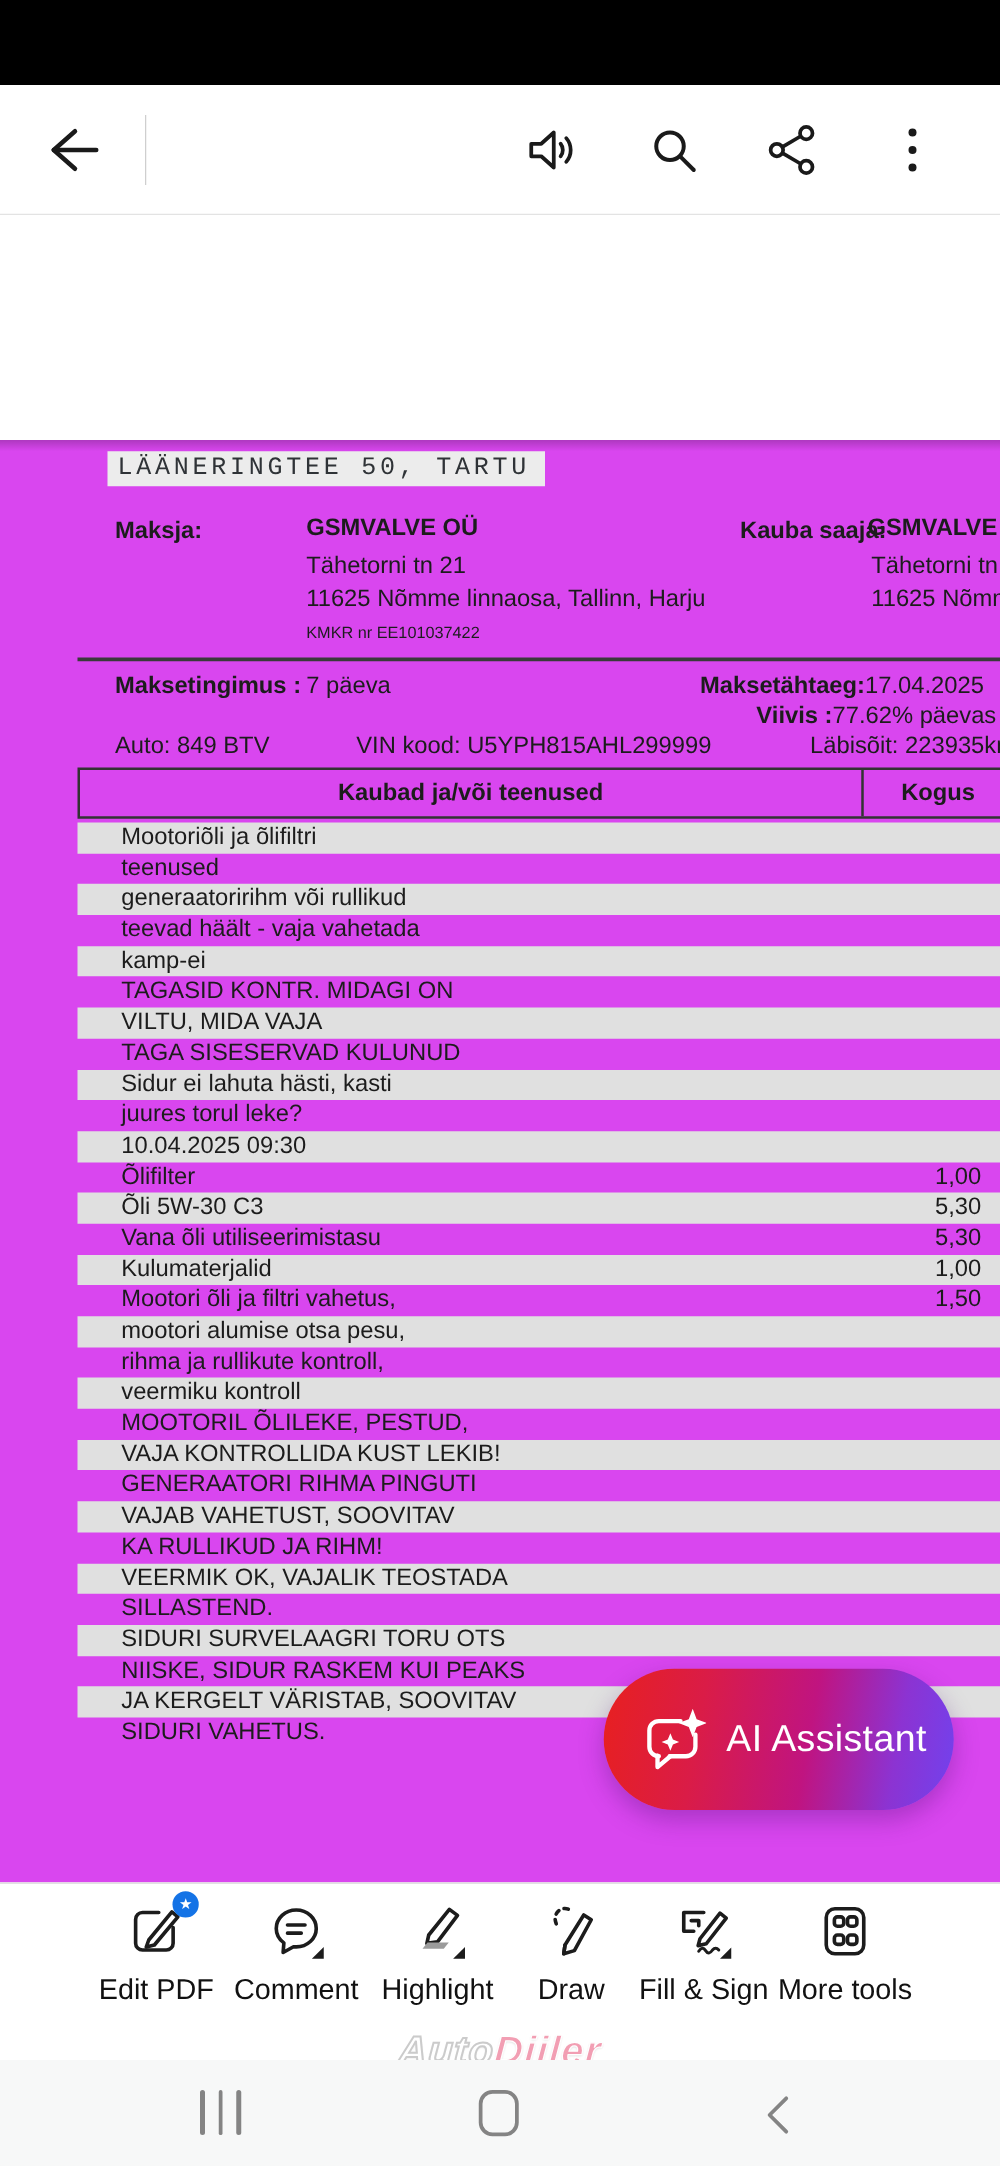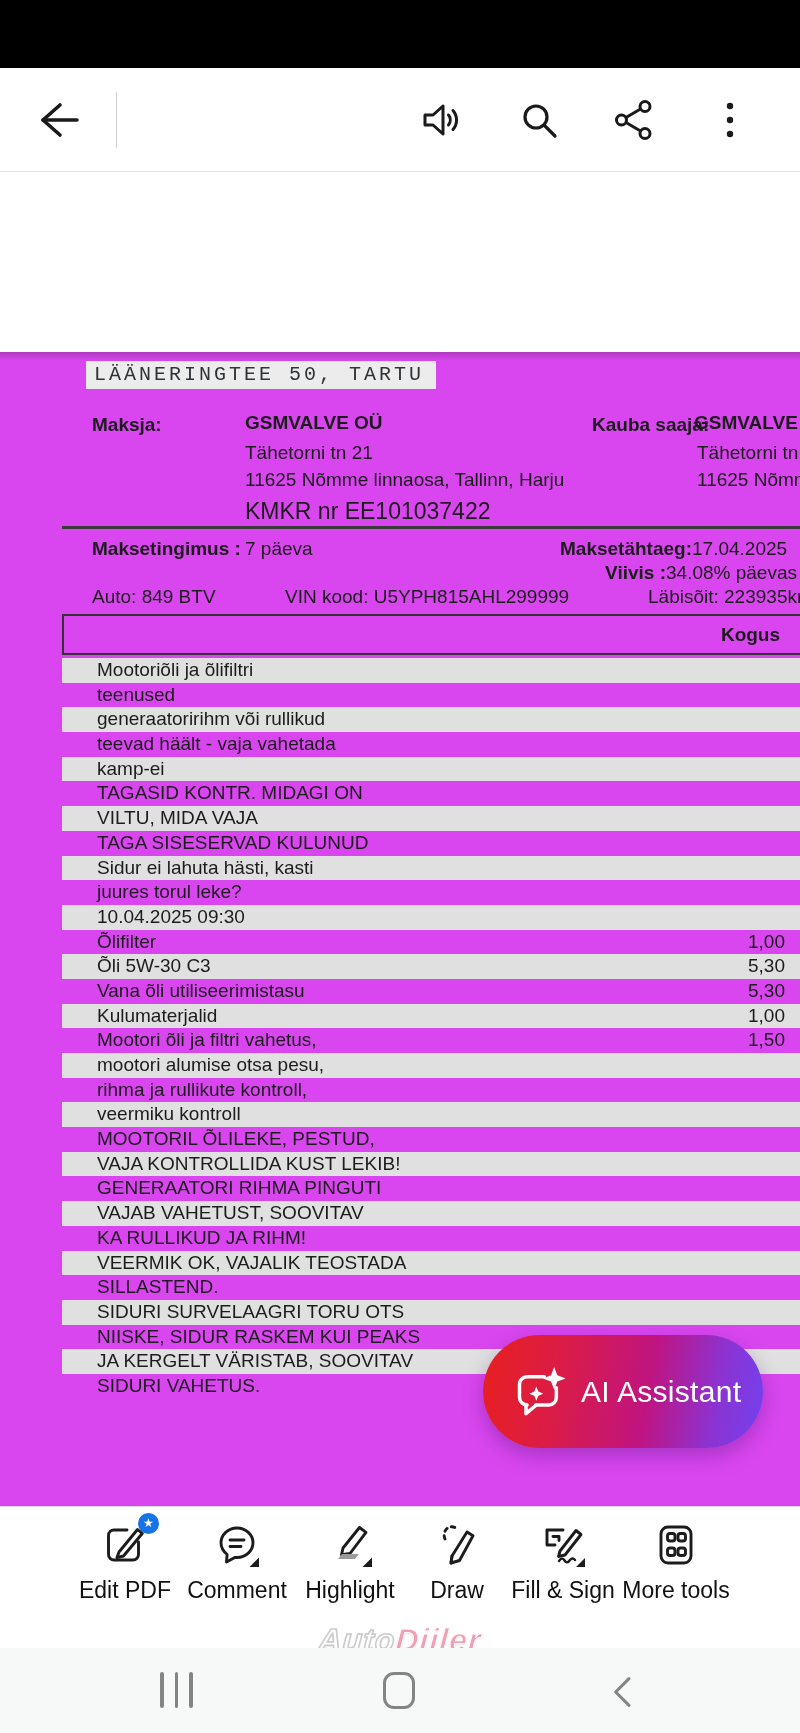--- a/index.html
+++ b/index.html
@@ -28,21 +28,21 @@
   .agreement .link { color:#111; font-weight:700; text-decoration:underline; }
   
   .doc { position:absolute; left:0; top:352px; width:800px; height:1154px; background:#d946ef; overflow:hidden; }
   .doc::before { content:""; position:absolute; left:0; top:0; width:100%; height:9px;
     background:linear-gradient(rgba(0,0,0,.20), rgba(0,0,0,0)); }
   .site-line { position:absolute; left:86px; top:9px; background:#ececec; padding:2px 12px 3px 8px;
     font-family:"Liberation Mono", monospace; font-size:20px; letter-spacing:3px; color:#2f3337; white-space:nowrap; }
   .d { position:absolute; white-space:nowrap; font-size:19px; color:#1c1c1c; }
   .b { font-weight:700; }
   .nm { font-size:19px; font-weight:700; }
-  .sm { font-size:23px; }
+  .sm { font-size:13px; }
   .rule { position:absolute; left:62px; top:174px; width:748px; height:2.5px; background:#3a3a3a; }
   .right-align { text-align:right; }
   
   .thead { position:absolute; left:62px; top:262px; width:748px; height:41px; border:2.5px solid #333; }
   .thead .c1 { position:absolute; left:0; top:0; width:627px; height:100%; display:flex; align-items:center; justify-content:center;
     font-size:19px; font-weight:700; border-right:2px solid #333; }
   .thead .c2 { position:absolute; left:629px; top:0; right:0; height:100%; display:flex; align-items:center; justify-content:center;
     font-size:19px; font-weight:700; }
   .trows { position:absolute; left:62px; top:306px; width:748px; }
   .trow { position:relative; height:24.7px; line-height:24.7px; font-size:19px; }
@@ -152,28 +152,29 @@
     <div class="d" style="left:697px; top:117px;">11625 Nõmme linnaosa, Tallinn, Harju</div>
 
     <div class="rule"></div>
 
     <div class="d b" style="left:92px; top:186px;">Maksetingimus :</div>
     <div class="d" style="left:245px; top:186px;">7 päeva</div>
     <div class="d" style="left:560px; top:186px; width:237px;">
       <span class="b">Maksetähtaeg:</span><span>17.04.2025</span>
     </div>
     <div class="d right-align" style="left:557px; top:210px; width:240px;">
-      <span class="b">Viivis :</span><span>34.08% päevas</span>
+      <span class="b">Viivis :</span><span>77.62% päevas</span>
     </div>
 
     <div class="d" style="left:92px; top:234px;">Auto: 849 BTV</div>
     <div class="d" style="left:285px; top:234px;">VIN kood: U5YPH815AHL299999</div>
     <div class="d" style="left:648px; top:234px;">Läbisõit: 223935km</div>
 
     <div class="thead">
+      <div class="c1">Kaubad ja/või teenused</div>
       <div class="c2">Kogus</div>
     </div>
     <div class="trows">
         <div class="trow gray">
           <span class="tcell">Mootoriõli ja õlifiltri</span>
           <span class="tqty"></span>
         </div>
         <div class="trow white">
           <span class="tcell">teenused</span>
           <span class="tqty"></span>

